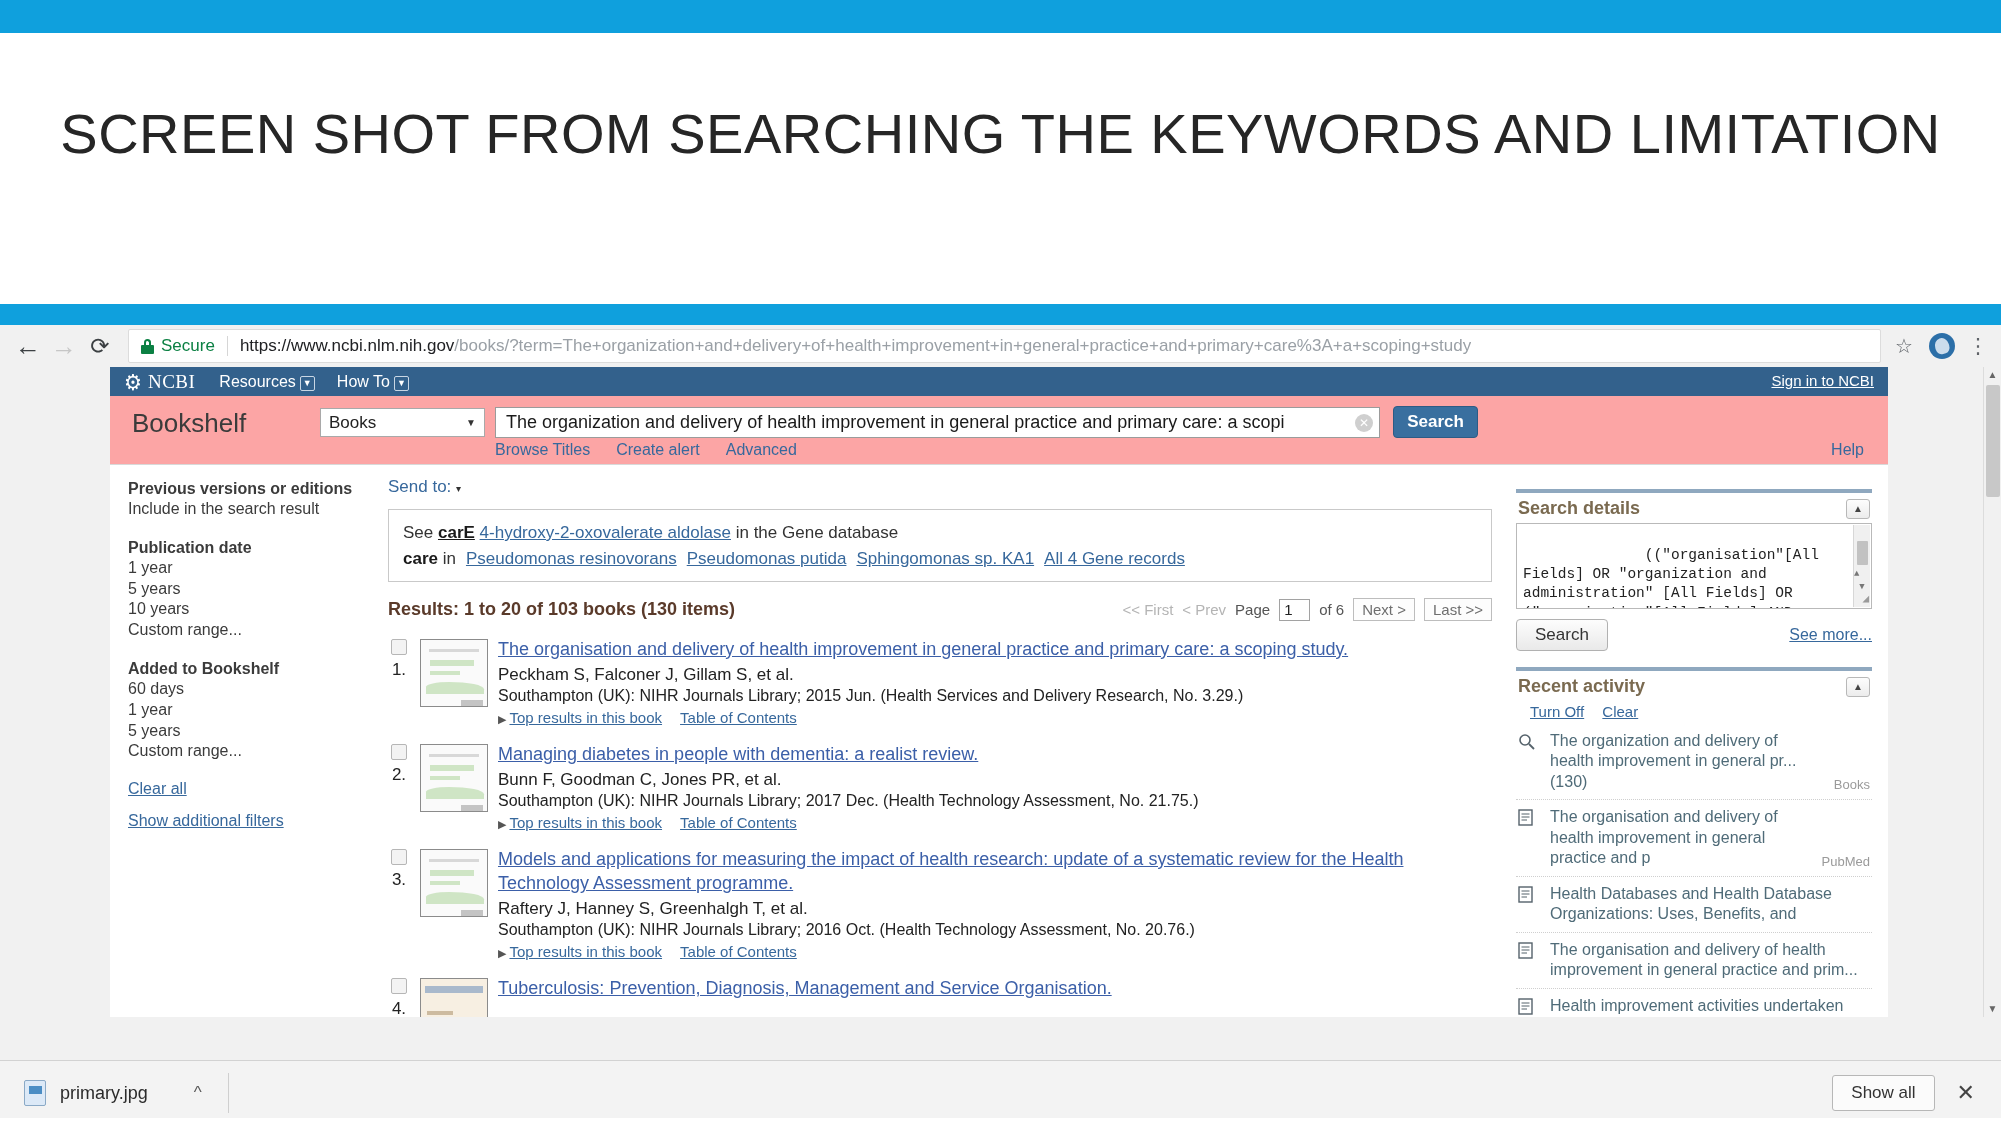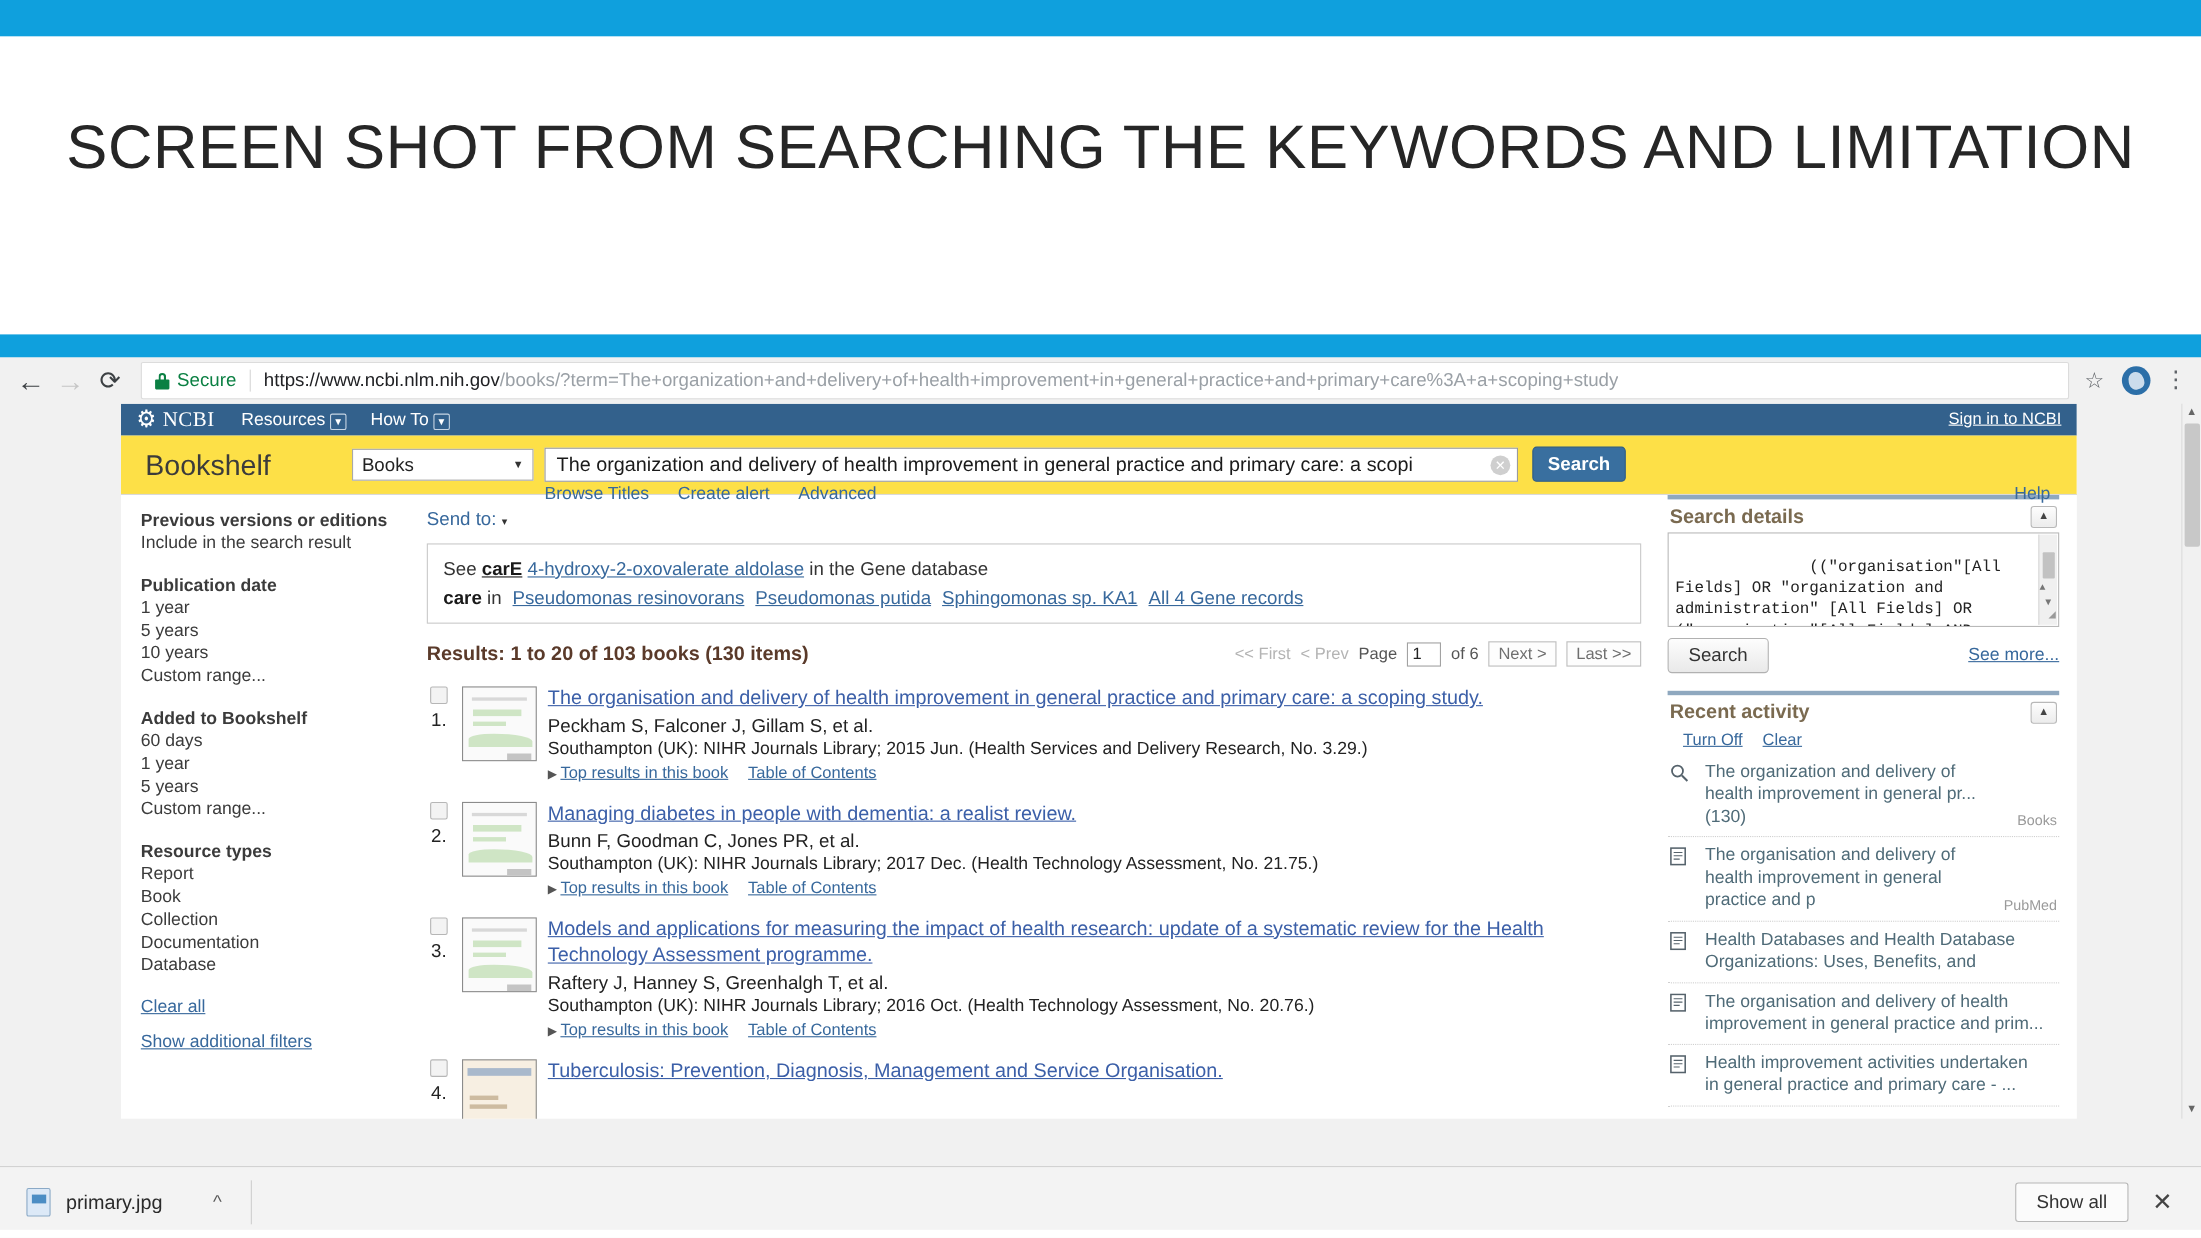--- a/index.html
+++ b/index.html
@@ -83,21 +83,21 @@
   .caret-box {
     display:inline-block; width:15px; height:15px; border:1px solid #c8d6e4;
     border-radius:2px; font-size:9px; line-height:13px; text-align:center; color:#ffffff;
   }
   .signin {
     position:absolute; right:14px; top:5px; font-size:15px; color:#ffffff;
     text-decoration:underline;
   }
 
   .search-strip {
-    background:#fde047; height:54px; position:relative; border-bottom:1px solid #d9d9d9;
+    background:#fca5a5; height:69px; position:relative; border-bottom:1px solid #d9d9d9;
   }
   .bookshelf-title {
     position:absolute; left:22px; top:12px; font-size:26px; color:#3b3b3b;
     font-family:"Liberation Sans", sans-serif;
   }
   .db-select {
     position:absolute; left:210px; top:12px; width:165px; height:29px;
     background:#fff; border:1px solid #a9a9a9; font-size:17px; color:#222;
     display:flex; align-items:center; padding:0 8px; justify-content:space-between;
   }
@@ -117,21 +117,21 @@
     background:#396f9f; border:1px solid #2d5b85; border-radius:4px;
     color:#fff; font-size:17px; font-weight:bold; text-align:center; line-height:30px;
   }
   .sublinks { position:absolute; left:385px; top:45px; font-size:16px; color:#37689c; display:flex; gap:26px; }
   .help-link { position:absolute; right:24px; top:45px; font-size:16px; color:#37689c; }
 
   
   .cols { display:flex; height:calc(100% - 91px); }
   .col-left { width:260px; padding:14px 0 0 18px; }
   .col-mid { flex:1; padding:12px 16px 0 18px; min-width:0; }
-  .col-right { width:380px; padding:0 16px 0 8px; }
+  .col-right { width:380px; padding:24px 16px 0 8px; }
 
   .filter-group { margin-bottom:18px; }
   .filter-head { font-size:16px; font-weight:bold; color:#3b3b3b; line-height:1.25; }
   .filter-item { font-size:16px; color:#3b3b3b; line-height:1.3; }
   .filter-link { font-size:16px; color:#37689c; text-decoration:underline; display:block; margin-top:14px; }
 
   
   .display-row { display:flex; align-items:center; justify-content:space-between; font-size:17px; color:#333; }
   .display-settings { color:#37689c; }
   .ds-summary { color:#333; }
@@ -327,28 +327,20 @@
           </div>
 
           <div class="filter-group">
             <div class="filter-head">Added to Bookshelf</div>
             <div class="filter-item">60 days</div>
             <div class="filter-item">1 year</div>
             <div class="filter-item">5 years</div>
             <div class="filter-item">Custom range...</div>
           </div>
 
-          <div class="filter-group">
-            <div class="filter-head">Resource types</div>
-            <div class="filter-item">Report</div>
-            <div class="filter-item">Book</div>
-            <div class="filter-item">Collection</div>
-            <div class="filter-item">Documentation</div>
-            <div class="filter-item">Database</div>
-          </div>
 
           <a class="filter-link" href="#">Clear all</a>
           <a class="filter-link" href="#">Show additional filters</a>
         </div>
 
         <div class="col-mid">
 
           <div class="display-row">
             <div>
               <span class="sendto">Send to:</span>

